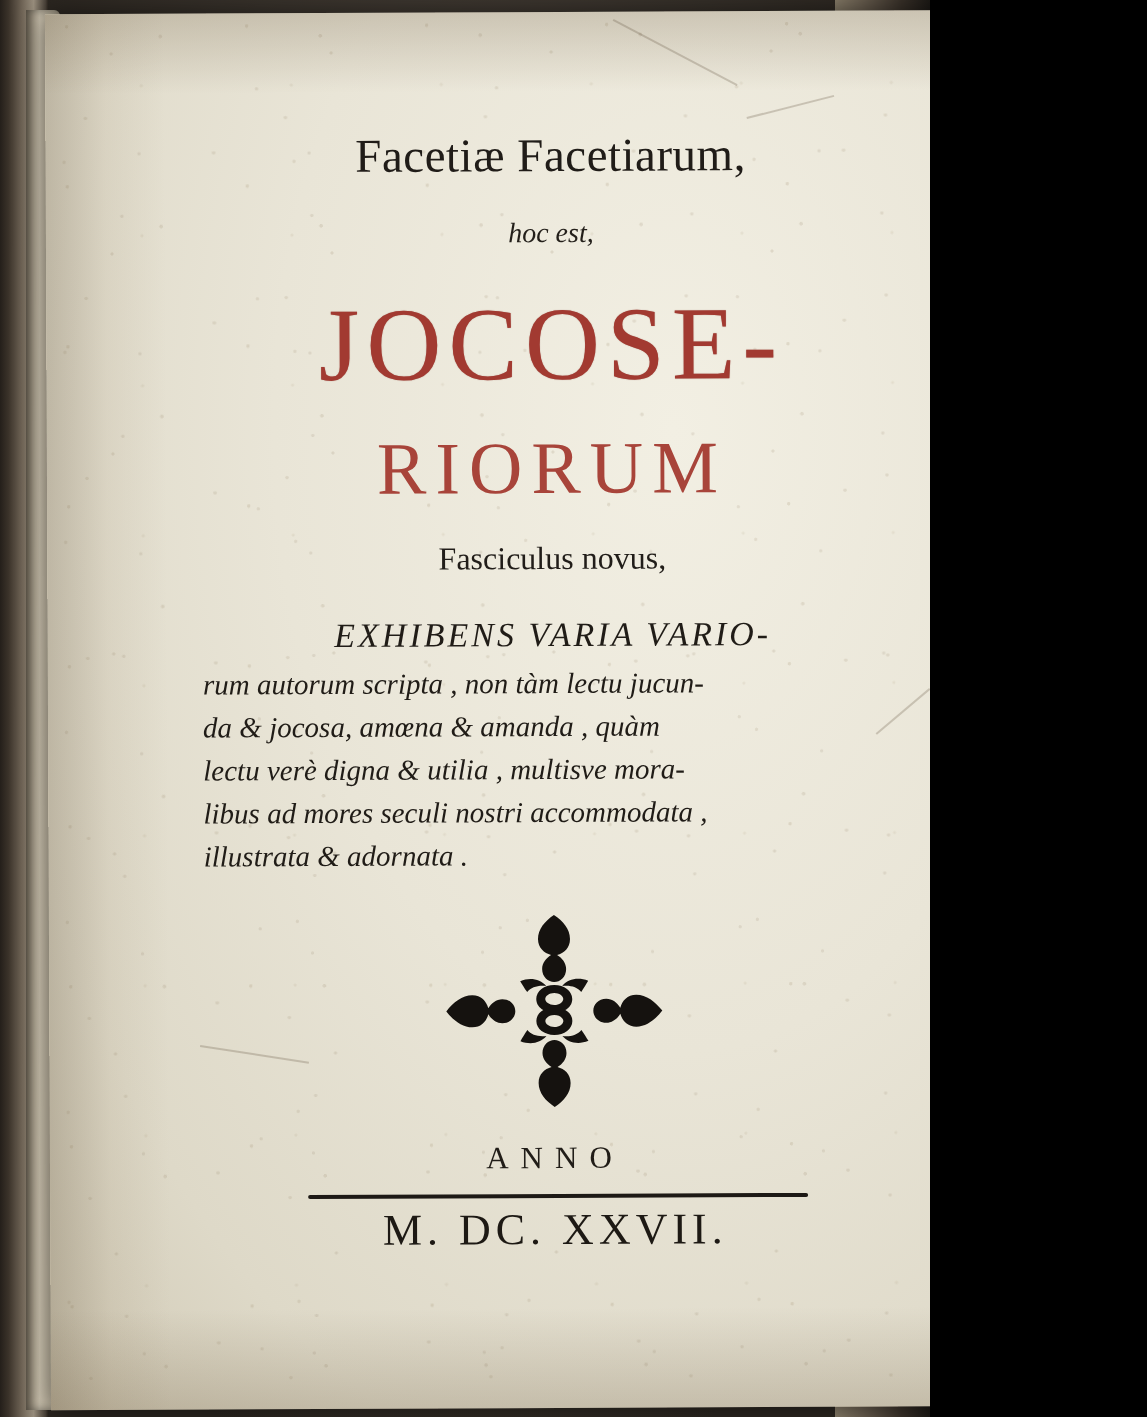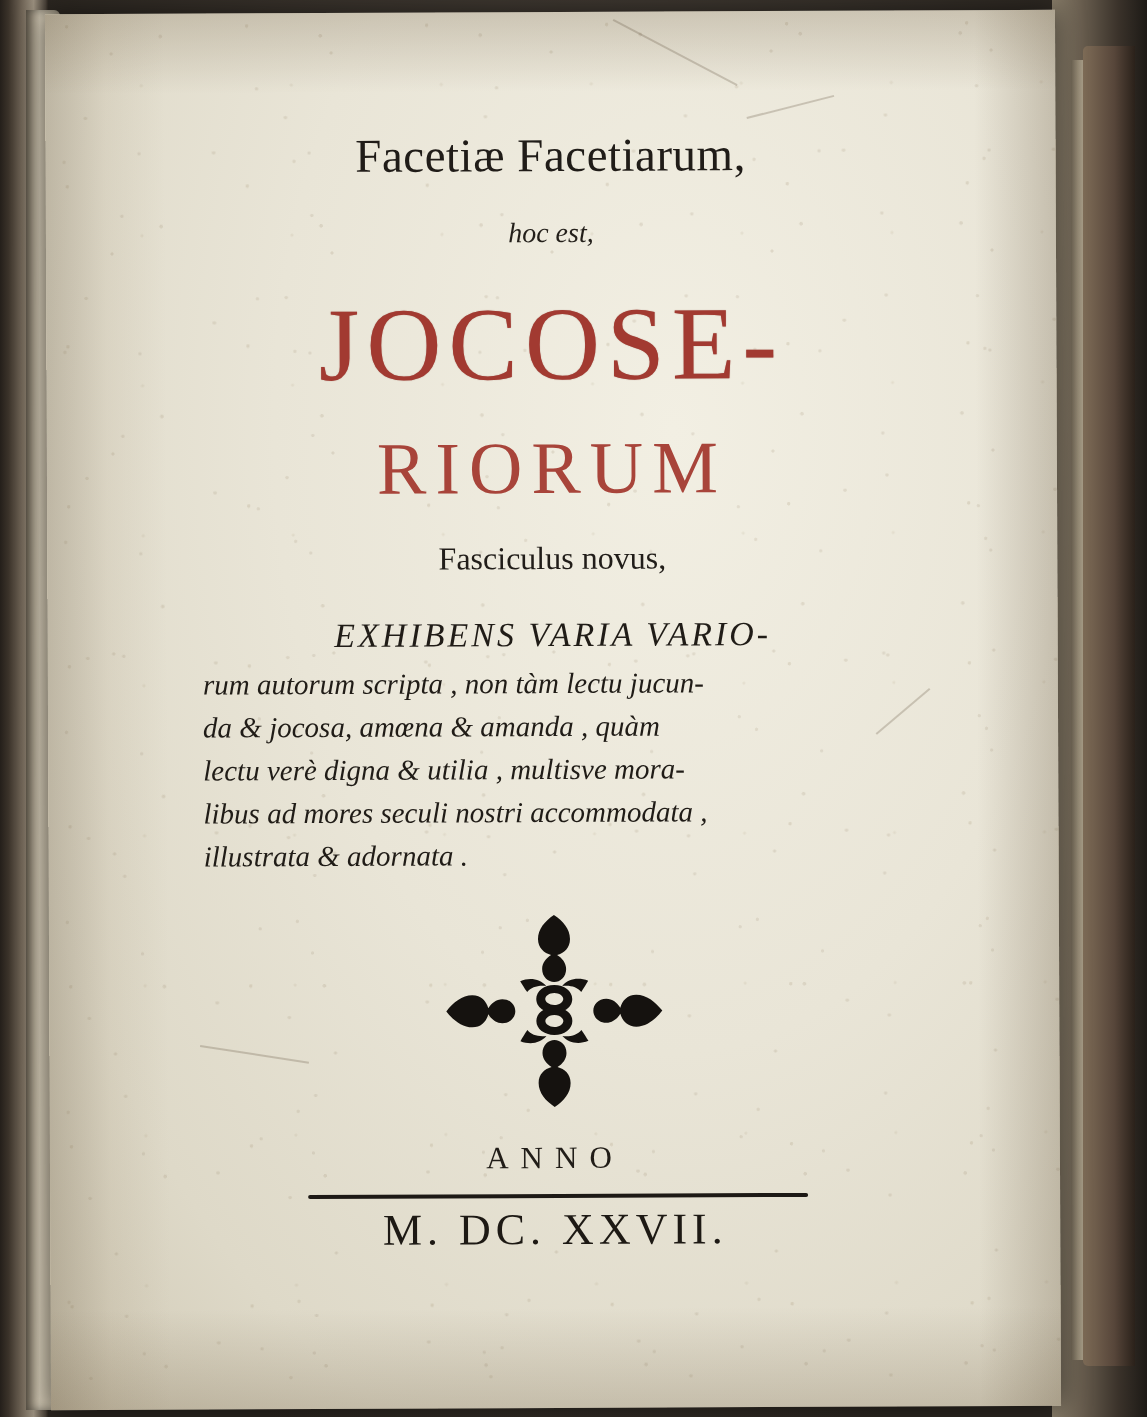--- a/index.html
+++ b/index.html
@@ -9,21 +9,21 @@
   }
   body {
     width: 1147px;
     height: 1417px;
     overflow: hidden;
     font-family: "Liberation Serif", serif;
   }
 
   #page {
     position: relative;
-    width: 1147px;
+    width: 930px;
     height: 1417px;
     background: #3a342c;
     overflow: hidden;
   }
 
   
   .backdrop {
     position: absolute;
     inset: 0;
     background:

